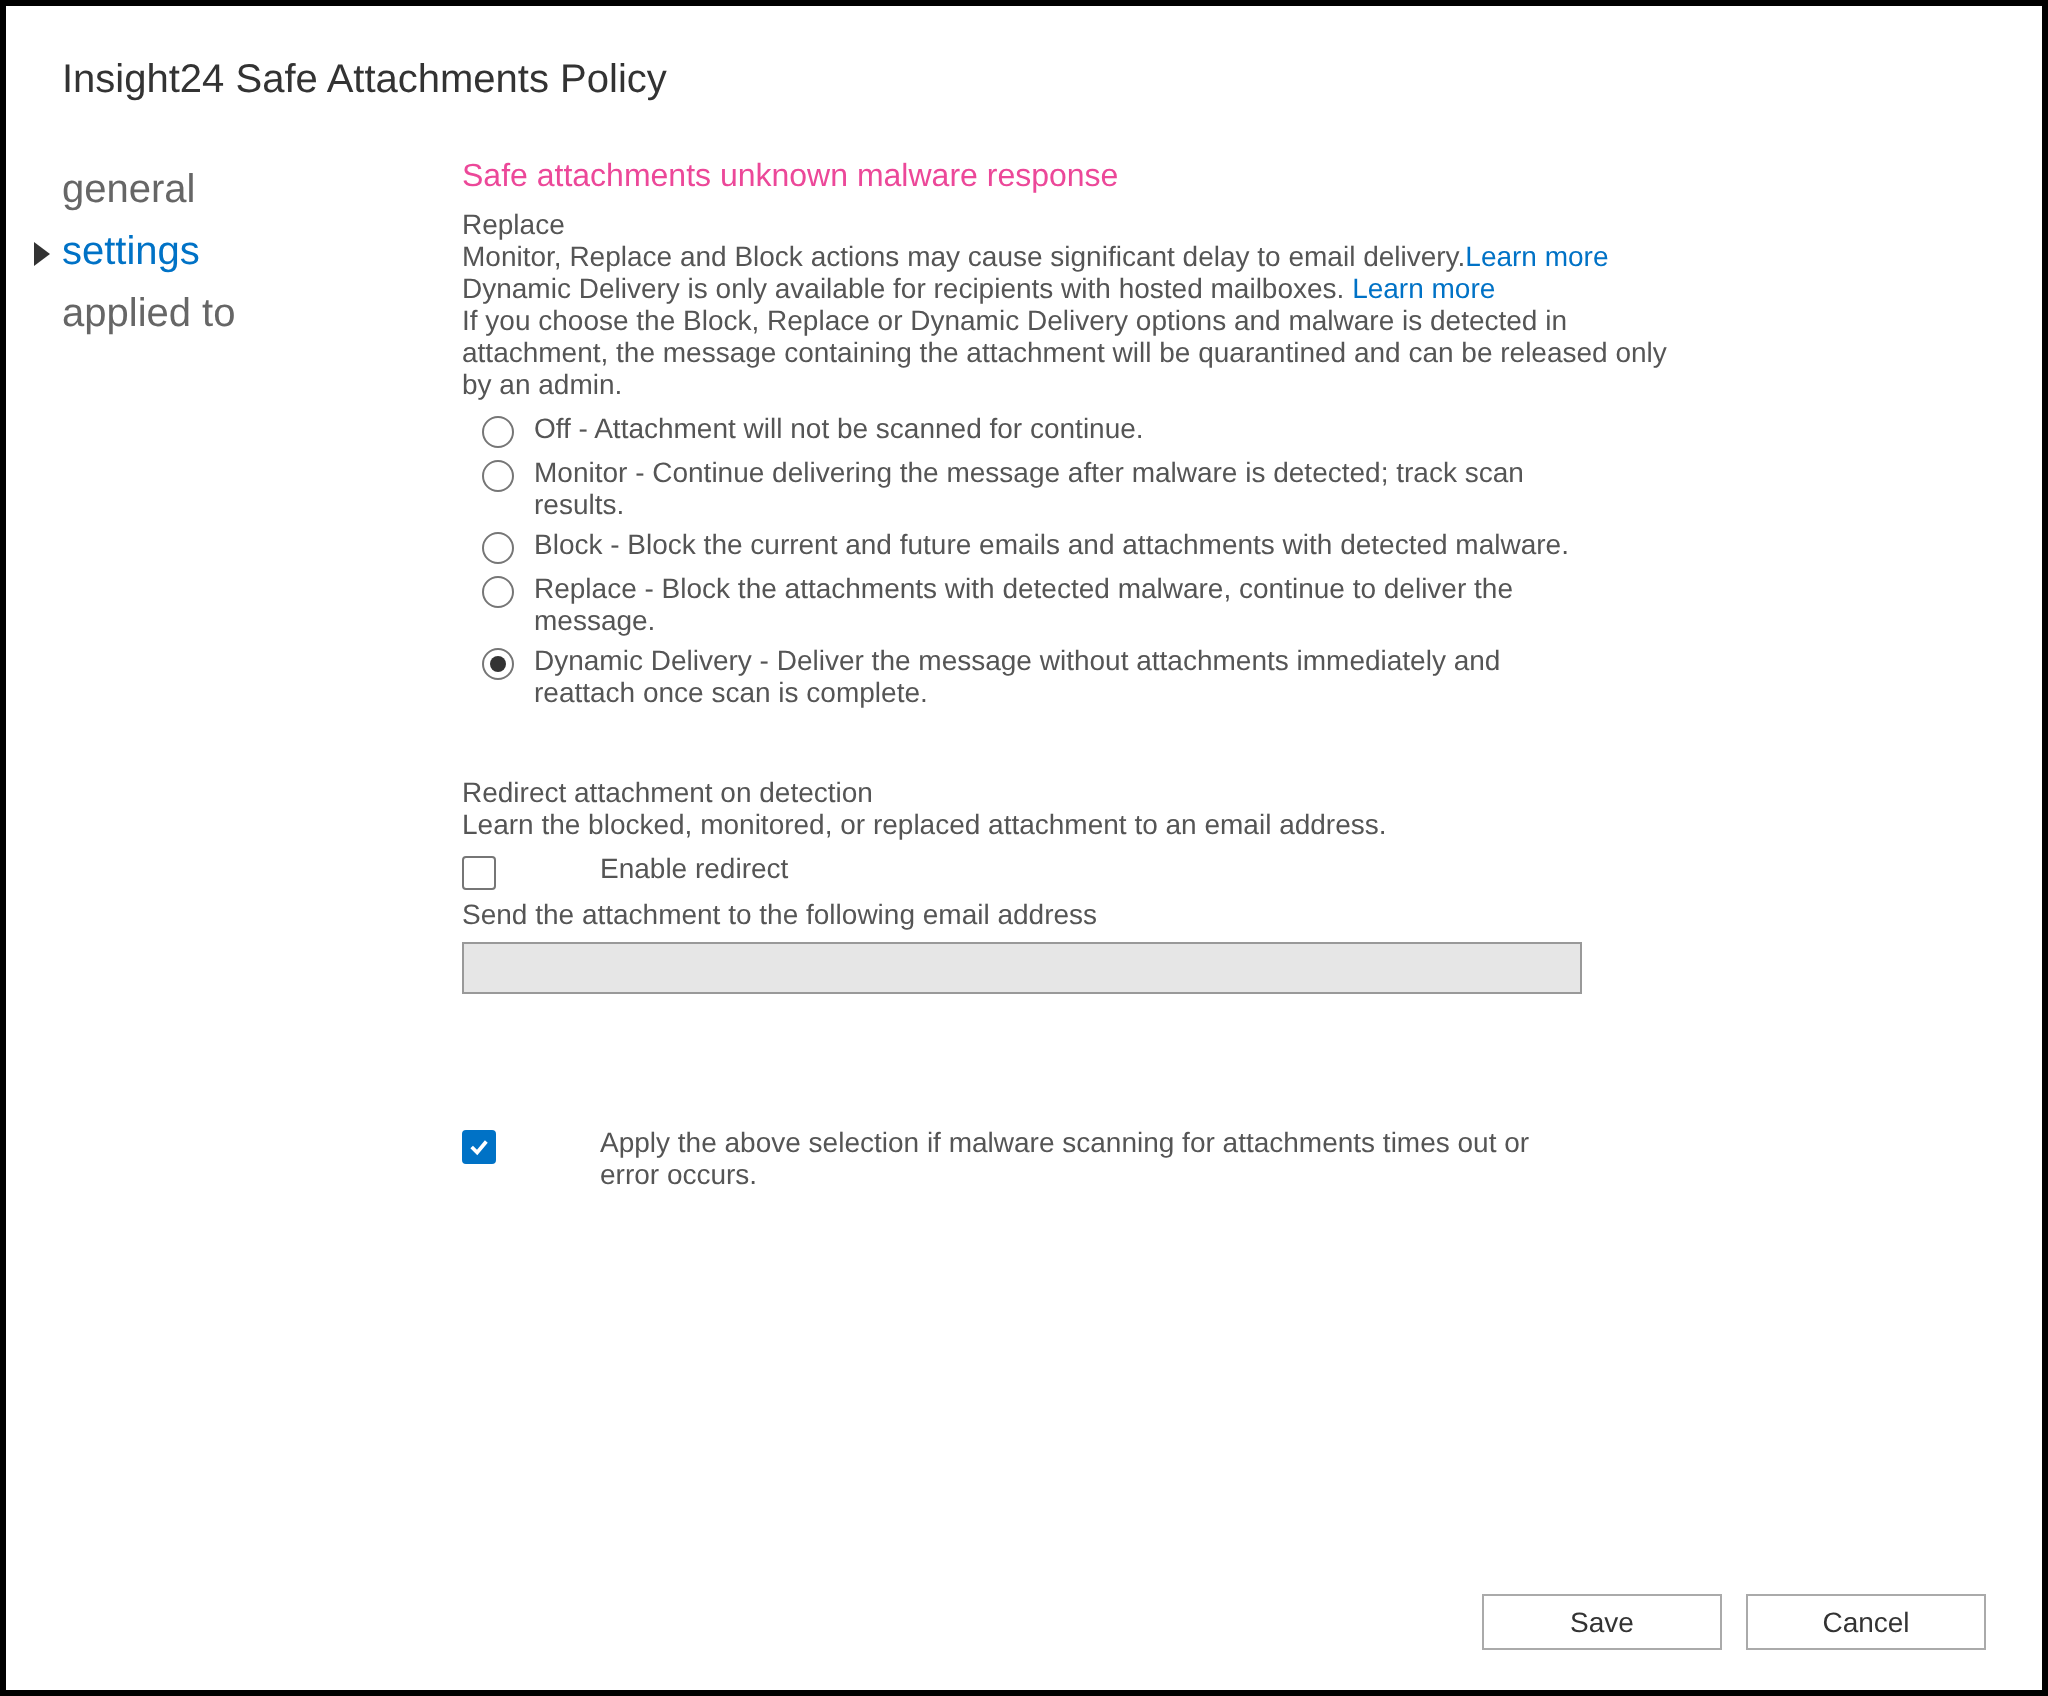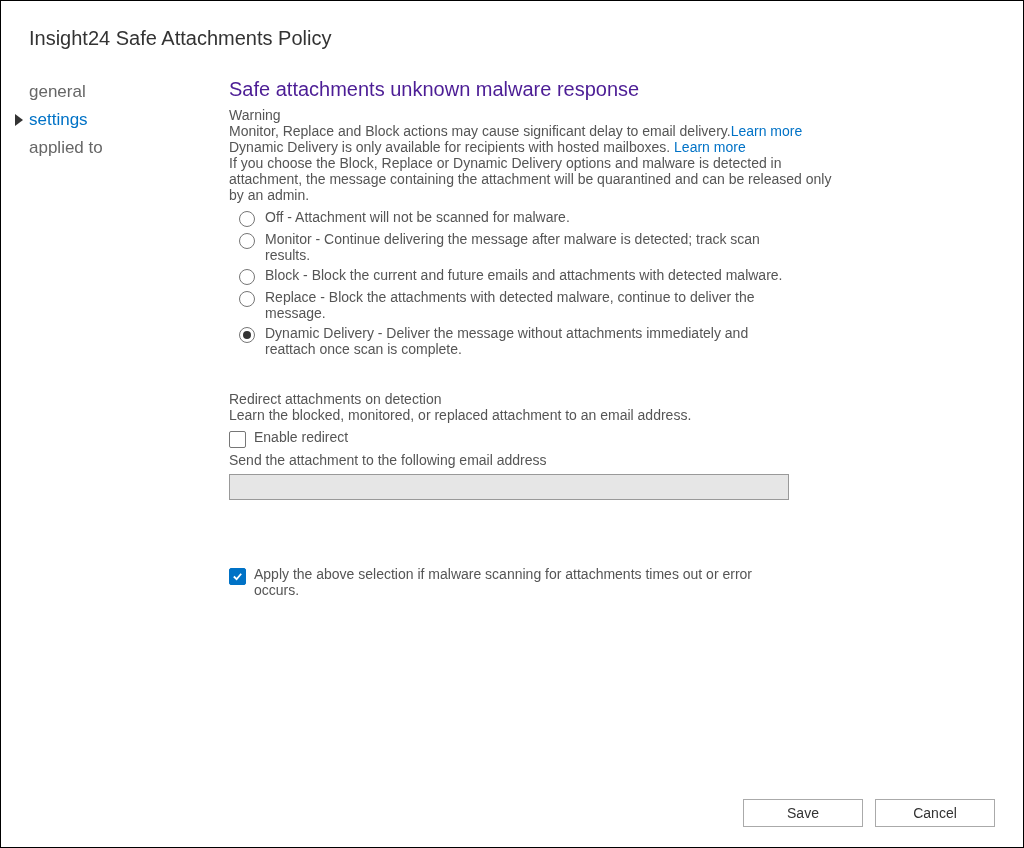--- a/index.html
+++ b/index.html
@@ -7,21 +7,21 @@
     padding: 0;
     font-family: "Segoe UI", Arial, sans-serif;
     font-size: 14px;
     color: #333;
     background: #fff;
   }
   .window {
     box-sizing: border-box;
     width: 1024px;
     height: 848px;
-    border: 1px solid #000000;
+    border: 3px solid #000000;
     padding: 22px 28px 20px 28px;
     display: flex;
     flex-direction: column;
     position: relative;
   }
   .title {
     font-size: 20px;
     font-weight: 400;
     color: #333;
     margin: 4px 0 28px 0;
@@ -29,21 +29,21 @@
   .body {
     display: flex;
     flex-direction: row;
     flex: 1;
   }
   .nav {
     width: 200px;
     flex-shrink: 0;
   }
   .nav-item {
-    font-size: 17px;
+    font-size: 20px;
     color: #666;
     padding: 4px 0;
     cursor: pointer;
     position: relative;
   }
   .nav-item.active {
     color: #0072c6;
   }
   .nav-item.active::before {
     content: "";
@@ -55,22 +55,22 @@
     border-top: 6px solid transparent;
     border-bottom: 6px solid transparent;
     border-left: 8px solid #333;
   }
   .content {
     flex: 1;
     max-width: 620px;
     color: #555;
   }
   .section-heading {
-    font-size: 20px;
-    color: #4c1d95;
+    font-size: 16px;
+    color: #ec4899;
     margin: 0 0 6px 0;
   }
   .desc {
     margin: 0 0 18px 0;
   }
   a.link {
     color: #0072c6;
     text-decoration: none;
     cursor: pointer;
   }
@@ -114,20 +114,21 @@
     margin-top: 34px;
   }
   .subheading {
     color: #555;
     margin: 0;
   }
   .checkbox-row {
     display: flex;
     align-items: flex-start;
     margin: 6px 0 4px 0;
+    gap: 44px;
   }
   .checkbox-box {
     width: 15px;
     height: 15px;
     border: 1px solid #767676;
     border-radius: 2px;
     margin: 2px 8px 0 0;
     flex-shrink: 0;
     cursor: pointer;
     display: flex;
@@ -193,55 +194,55 @@
       <div class="nav-item">general</div>
       <div class="nav-item active">settings</div>
       <div class="nav-item">applied to</div>
     </div>
 
     <div class="content">
 
       <div class="section-heading">Safe attachments unknown malware response</div>
 
       <div class="warning-block">
-        <div>Warning</div>
+        <div>Replace</div>
         <div>
           <span>Monitor, Replace and Block actions may cause significant delay to email delivery.</span><a class="link">Learn more</a>
         </div>
         <div>
           <span>Dynamic Delivery is only available for recipients with hosted mailboxes. </span><a class="link">Learn more</a>
         </div>
         <div>If you choose the Block, Replace or Dynamic Delivery options and malware is detected in attachment, the message containing the attachment will be quarantined and can be released only by an admin.</div>
       </div>
 
       <div class="radio-list">
         <div class="radio-item">
           <span class="radio-circle"></span>
-          <span class="radio-label">Off - Attachment will not be scanned for malware.</span>
+          <span class="radio-label">Off - Attachment will not be scanned for continue.</span>
         </div>
         <div class="radio-item">
           <span class="radio-circle"></span>
           <span class="radio-label">Monitor - Continue delivering the message after malware is detected; track scan results.</span>
         </div>
         <div class="radio-item">
           <span class="radio-circle"></span>
           <span class="radio-label">Block - Block the current and future emails and attachments with detected malware.</span>
         </div>
         <div class="radio-item">
           <span class="radio-circle"></span>
           <span class="radio-label">Replace - Block the attachments with detected malware, continue to deliver the message.</span>
         </div>
         <div class="radio-item selected">
           <span class="radio-circle"></span>
           <span class="radio-label">Dynamic Delivery - Deliver the message without attachments immediately and reattach once scan is complete.</span>
         </div>
       </div>
 
       <div class="subsection">
-        <p class="subheading">Redirect attachments on detection</p>
+        <p class="subheading">Redirect attachment on detection</p>
         <div>Learn the blocked, monitored, or replaced attachment to an email address.</div>
         <div class="checkbox-row">
           <span class="checkbox-box">
             
           </span>
           <span class="checkbox-label">Enable redirect</span>
         </div>
         <div>Send the attachment to the following email address</div>
         <input type="text" class="email-input" disabled="" value="" style="">
       </div>

